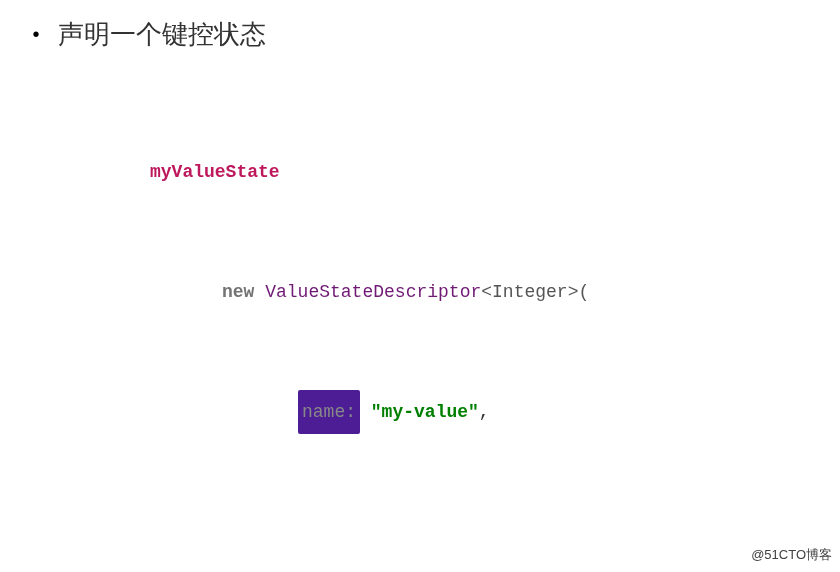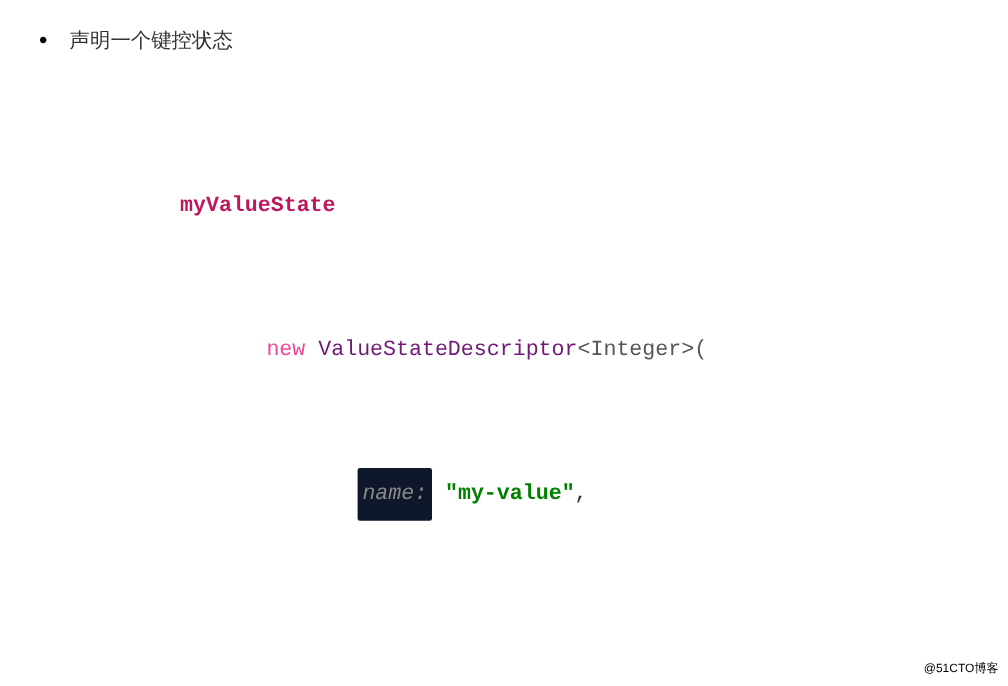--- a/index.html
+++ b/index.html
@@ -21,50 +21,49 @@
     }
     .bullet {
       font-size: 20px;
       line-height: 28px;
       margin-right: 16px;
       color: #000;
       width: 12px;
       text-align: center;
     }
     .bullet-text {
-      font-size: 17px;
+      font-size: 26px;
       color: #333;
       line-height: 28px;
     }
     .code-block {
       font-family: "Consolas", "Courier New", monospace;
       font-size: 18px;
       line-height: 40px;
       padding-left: 120px;
       white-space: pre;
     }
     .c-field { color: #be185d; font-weight: bold; }
     .c-plain { color: #333; }
-    .c-keyword { color: #ec4899; font-weight: normal; }
+    .c-keyword { color: #737373; font-weight: bold; }
     .c-type { color: #701a75; }
     .c-generic { color: #555; }
     .c-string { color: #008000; font-weight: bold; }
     .c-param {
-      background: #0f172a;
+      background: #4c1d95;
       color: #888;
       padding: 2px 4px;
       border-radius: 2px;
-      font-style: italic;
     }
     .watermark {
       position: absolute;
       right: 8px;
       bottom: 8px;
-      color: #000000;
-      font-size: 10px;
+      color: #404040;
+      font-size: 13px;
     }
     .code-row {
       display: flex;
       align-items: center;
       height: 40px;
     }
     .pad { display: inline-block; }
   </style>
 </head>
 <body>

